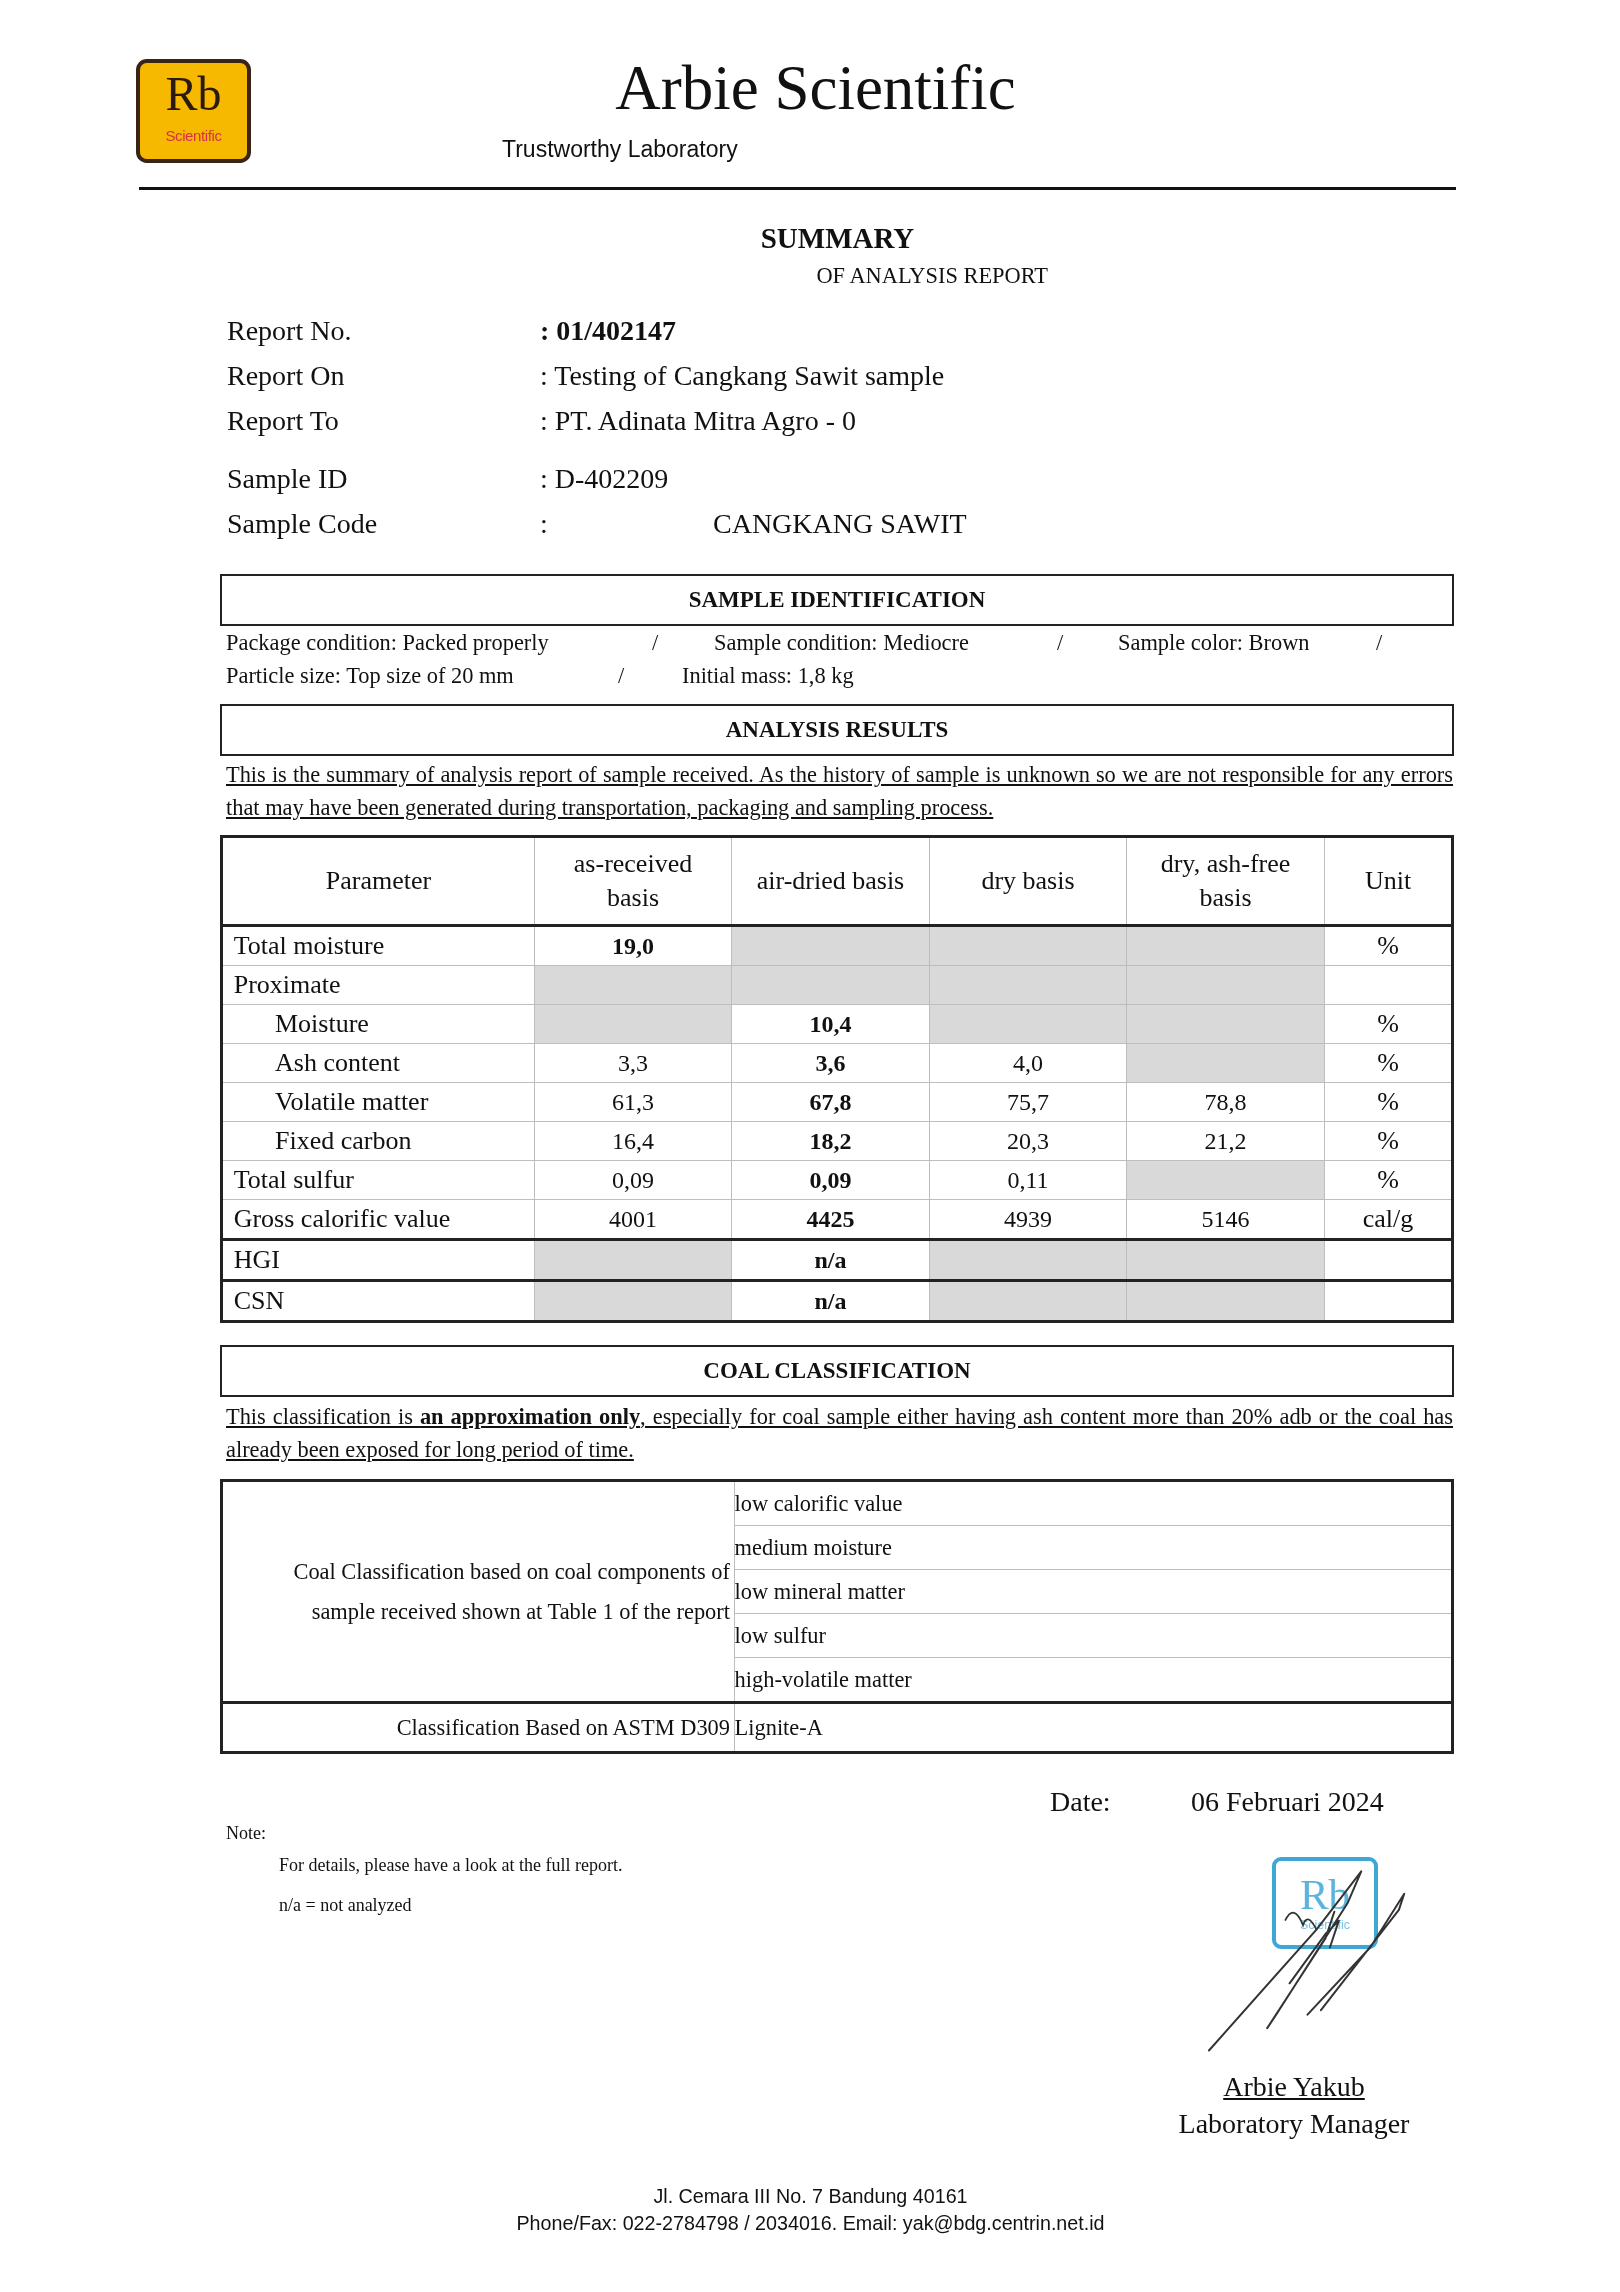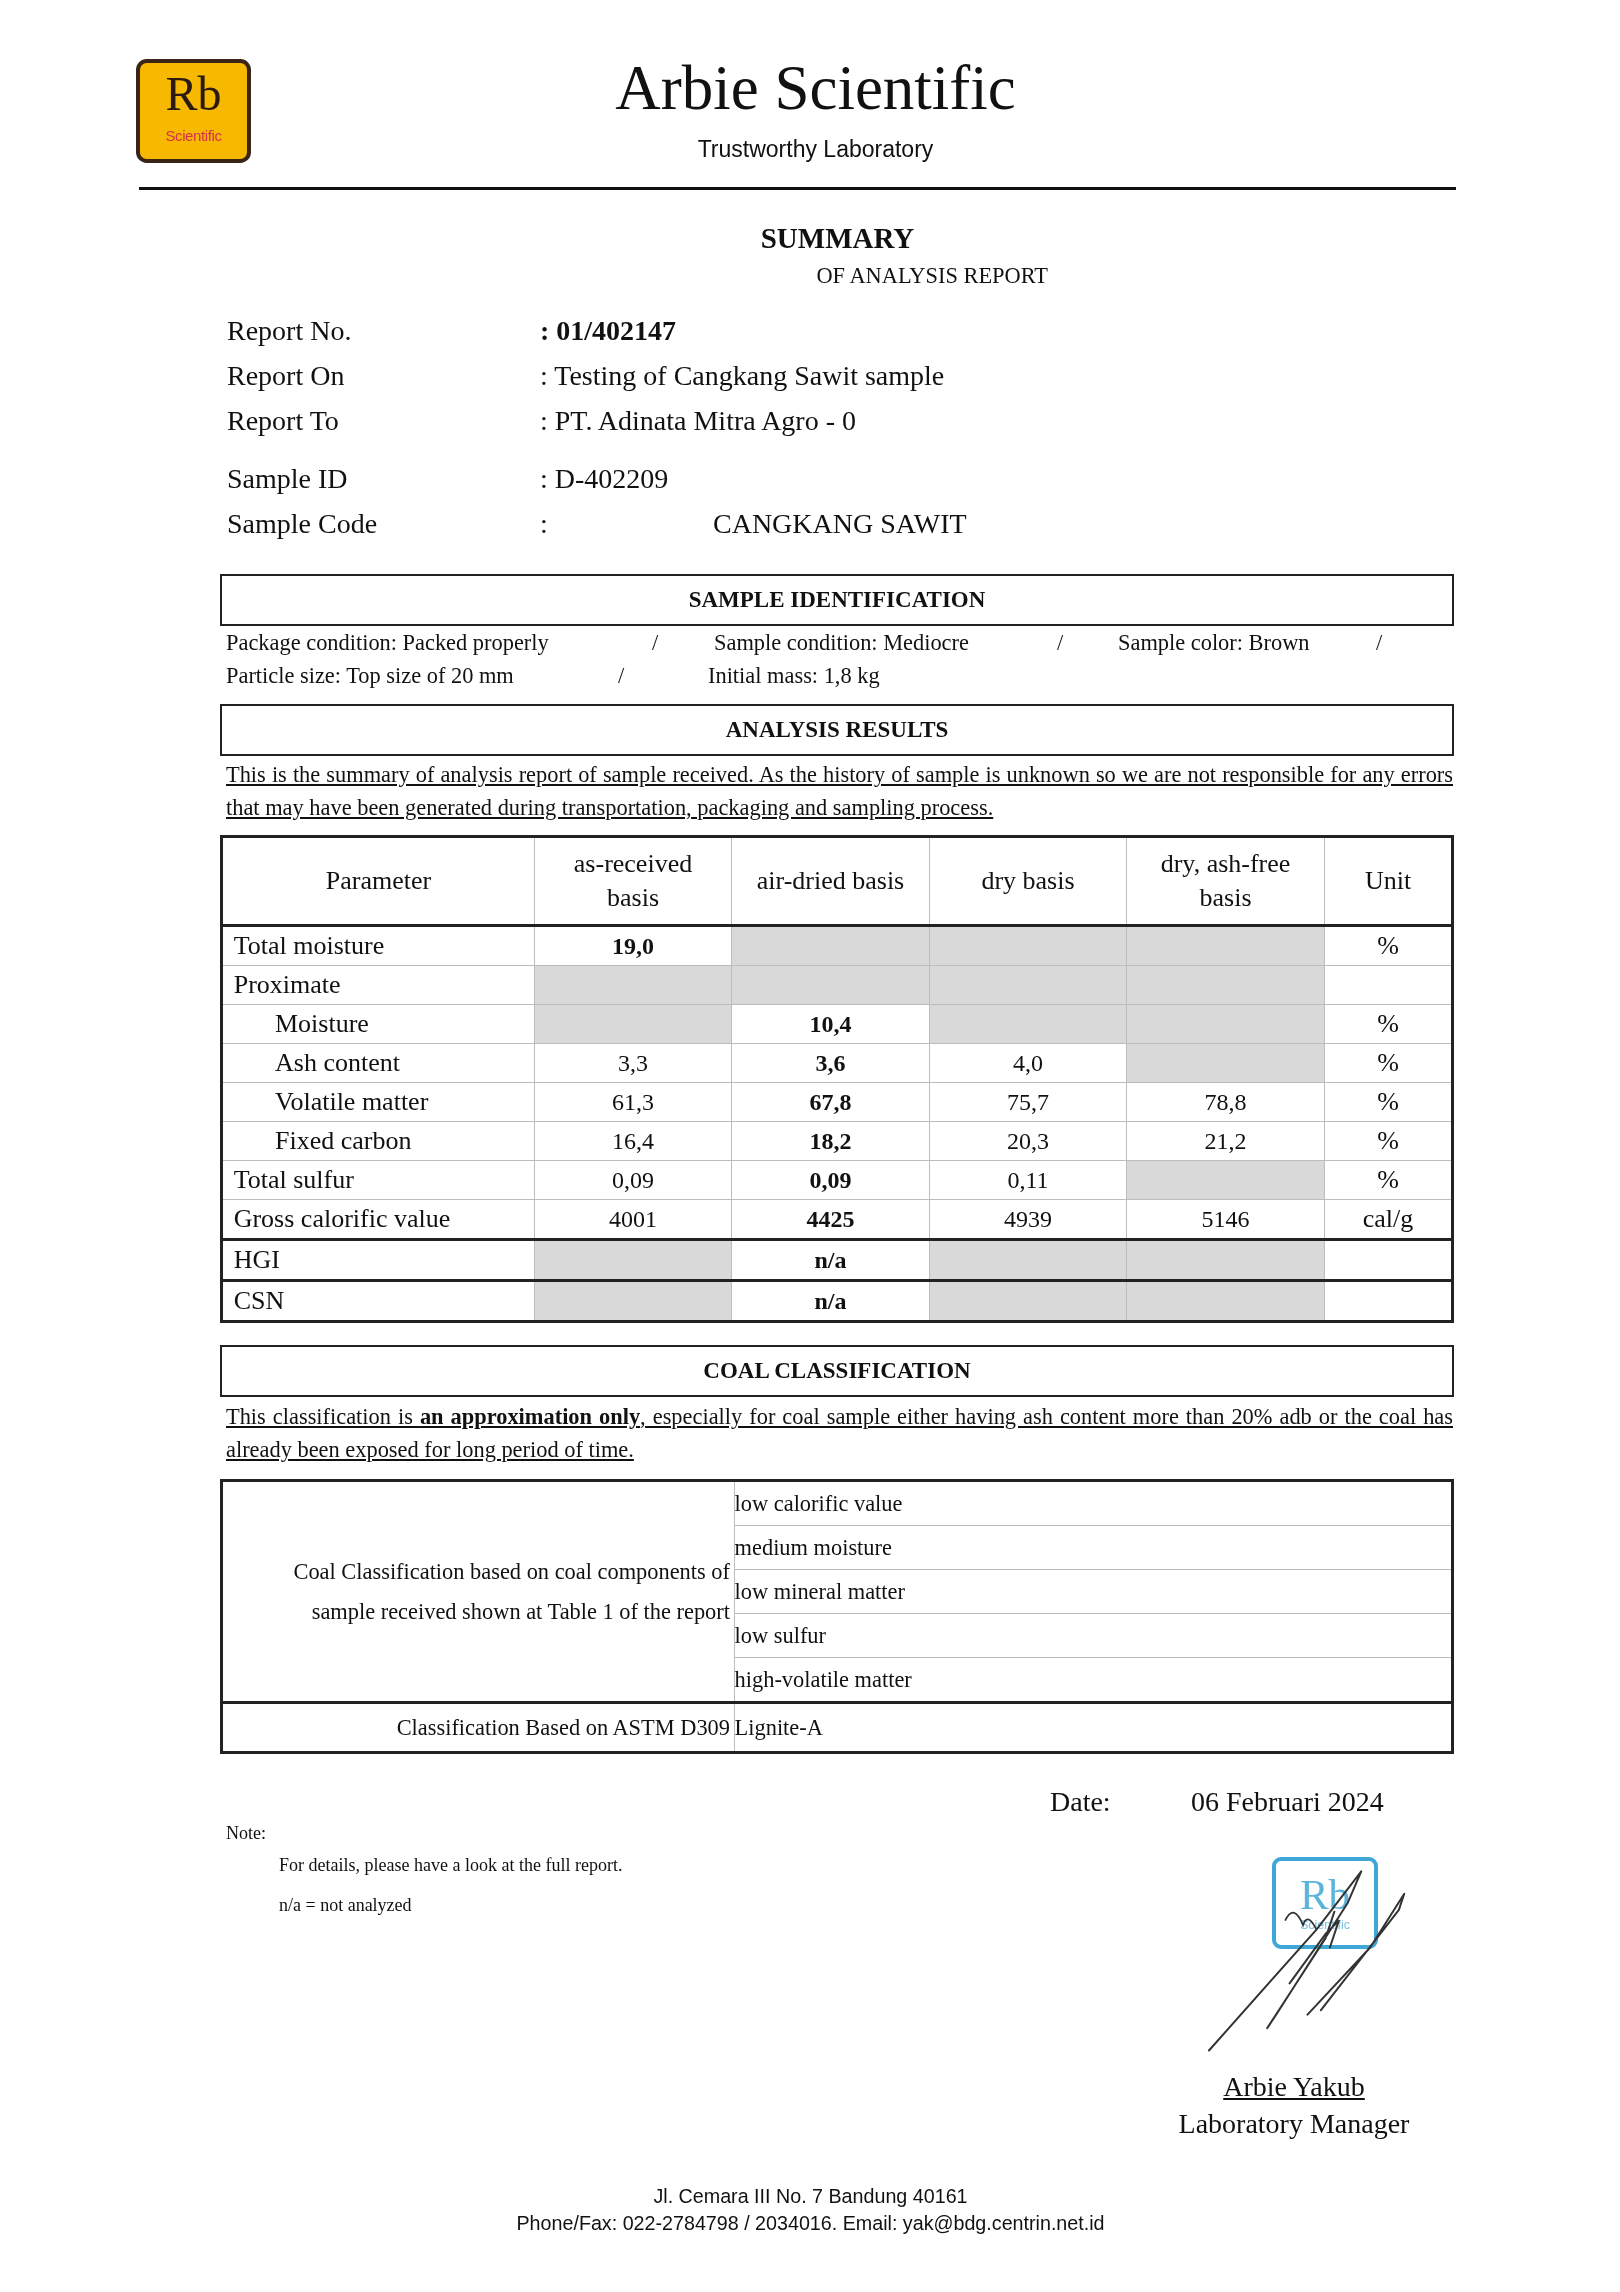--- a/index.html
+++ b/index.html
@@ -8,21 +8,21 @@
 
   
   .logo { position: absolute; left: 136px; top: 59px; width: 115px; height: 104px;
           background: #f7b800; border: 4.5px solid #3a2417; border-radius: 10.7px; box-sizing: border-box; }
   .logo .rb { position: absolute; left: 0; right: 0; top: 7.2px; text-align: center;
               font-family: "Liberation Serif", serif; font-size: 48px; color: #2a1a10; line-height: 1; }
   .logo .sci { position: absolute; left: 0; right: 0; top: 64px; text-align: center;
                font-family: "Liberation Sans", sans-serif; font-size: 15px; color: #d8304a; letter-spacing: -0.4px; }
   .brand-title { position: absolute; left: 502px; top: 57px; width: 627px; text-align: center;
                  font-size: 63px; line-height: 1; color: #111; }
-  .brand-tag { position: absolute; left: 502px; top: 136px; width: 627px; text-align: center;
+  .brand-tag { position: absolute; left: 502px; top: 136px; width: 627px; text-align: left;
                font-family: "Liberation Sans", sans-serif; font-size: 23px; color: #111; }
   .header-rule { position: absolute; left: 139px; top: 187px; width: 1317px; height: 2.7px; background: #111; }
 
   
   .sum-title { position: absolute; left: 627px; top: 222px; width: 421px; text-align: center;
                font-size: 29px; font-weight: bold; }
   .sum-sub { position: absolute; left: 627px; top: 263px; width: 421px; text-align: right;
              font-size: 22.4px; }
 
   
@@ -101,21 +101,21 @@
 
 <div class="sec-box" style="top:574px; height:52px; line-height:47px">SAMPLE IDENTIFICATION</div>
 <div class="ident-line" style="left:226px; top:632px">Package condition:  Packed properly</div>
 <div class="ident-line" style="left:652px; top:632px">/</div>
 <div class="ident-line" style="left:714px; top:632px">Sample condition: Mediocre</div>
 <div class="ident-line" style="left:1057px; top:632px">/</div>
 <div class="ident-line" style="left:1118px; top:632px">Sample color: Brown</div>
 <div class="ident-line" style="left:1376px; top:632px">/</div>
 <div class="ident-line" style="left:226px; top:665px">Particle size: Top size of 20 mm</div>
 <div class="ident-line" style="left:618px; top:665px">/</div>
-<div class="ident-line" style="left:708px; top:665px">Initial mass: 1,8 kg</div>
+<div class="ident-line" style="left:682px; top:665px">Initial mass: 1,8 kg</div>
 
 <div class="sec-box" style="top:704px; height:52px; line-height:47px">ANALYSIS RESULTS</div>
 <div class="para" style="top:758px">This is the summary of analysis report of sample received. As the history of sample is unknown so we are not responsible for any errors that may have been generated during transportation, packaging and sampling process.</div>
 
 <table class="results">
   <colgroup>
     <col style="width:313px">
       <col style="width:197px">
       <col style="width:198px">
       <col style="width:197px">

